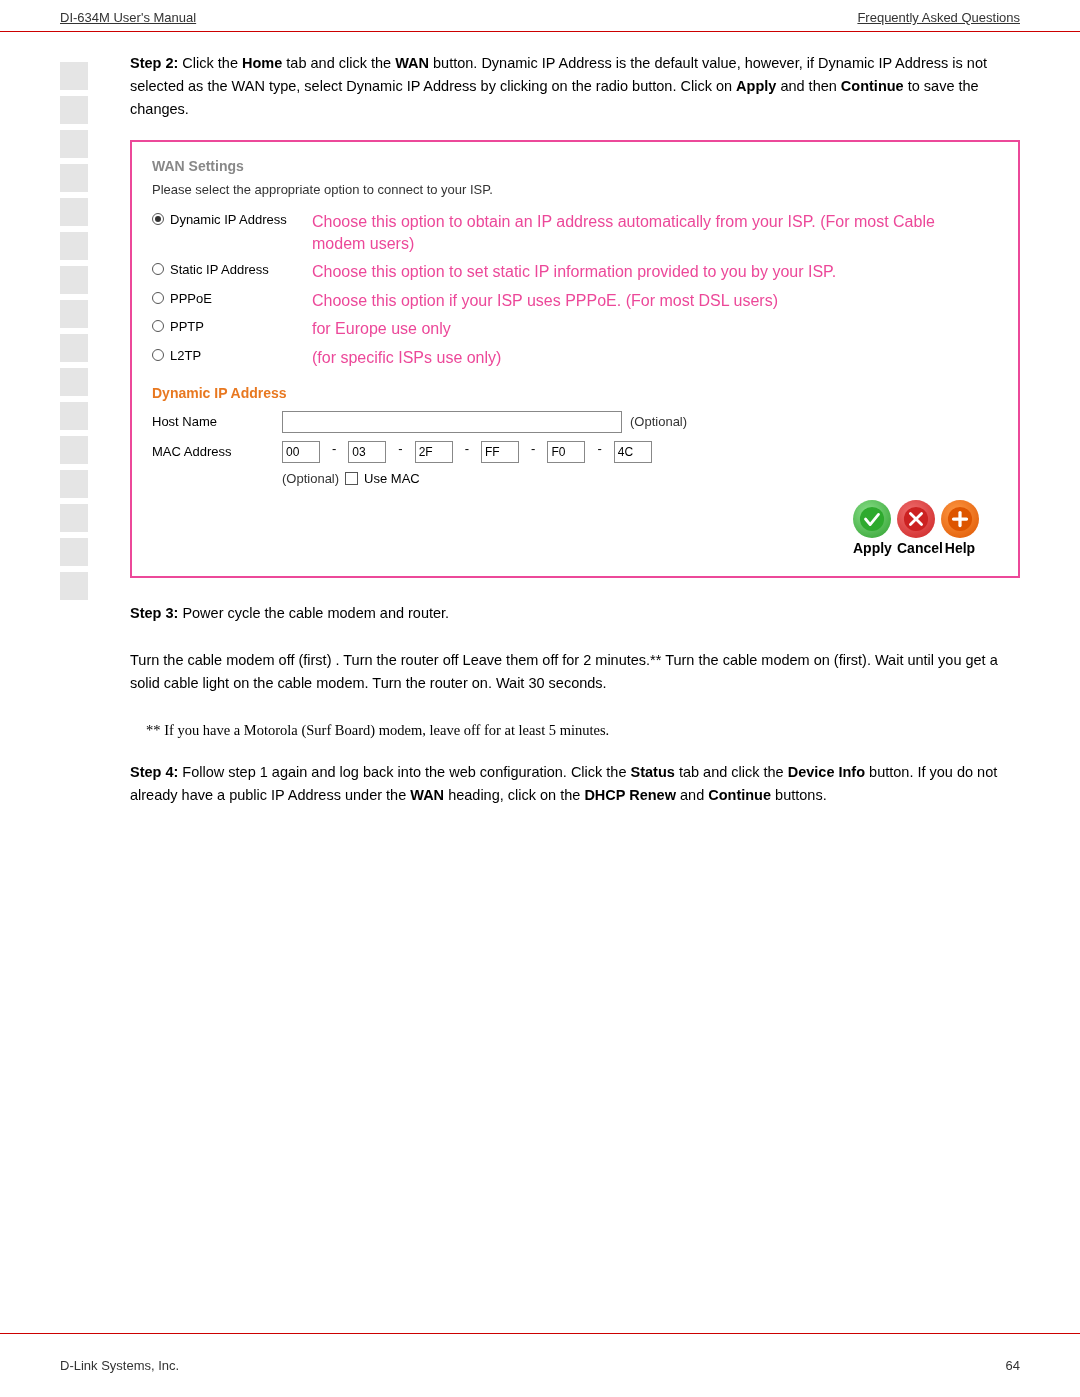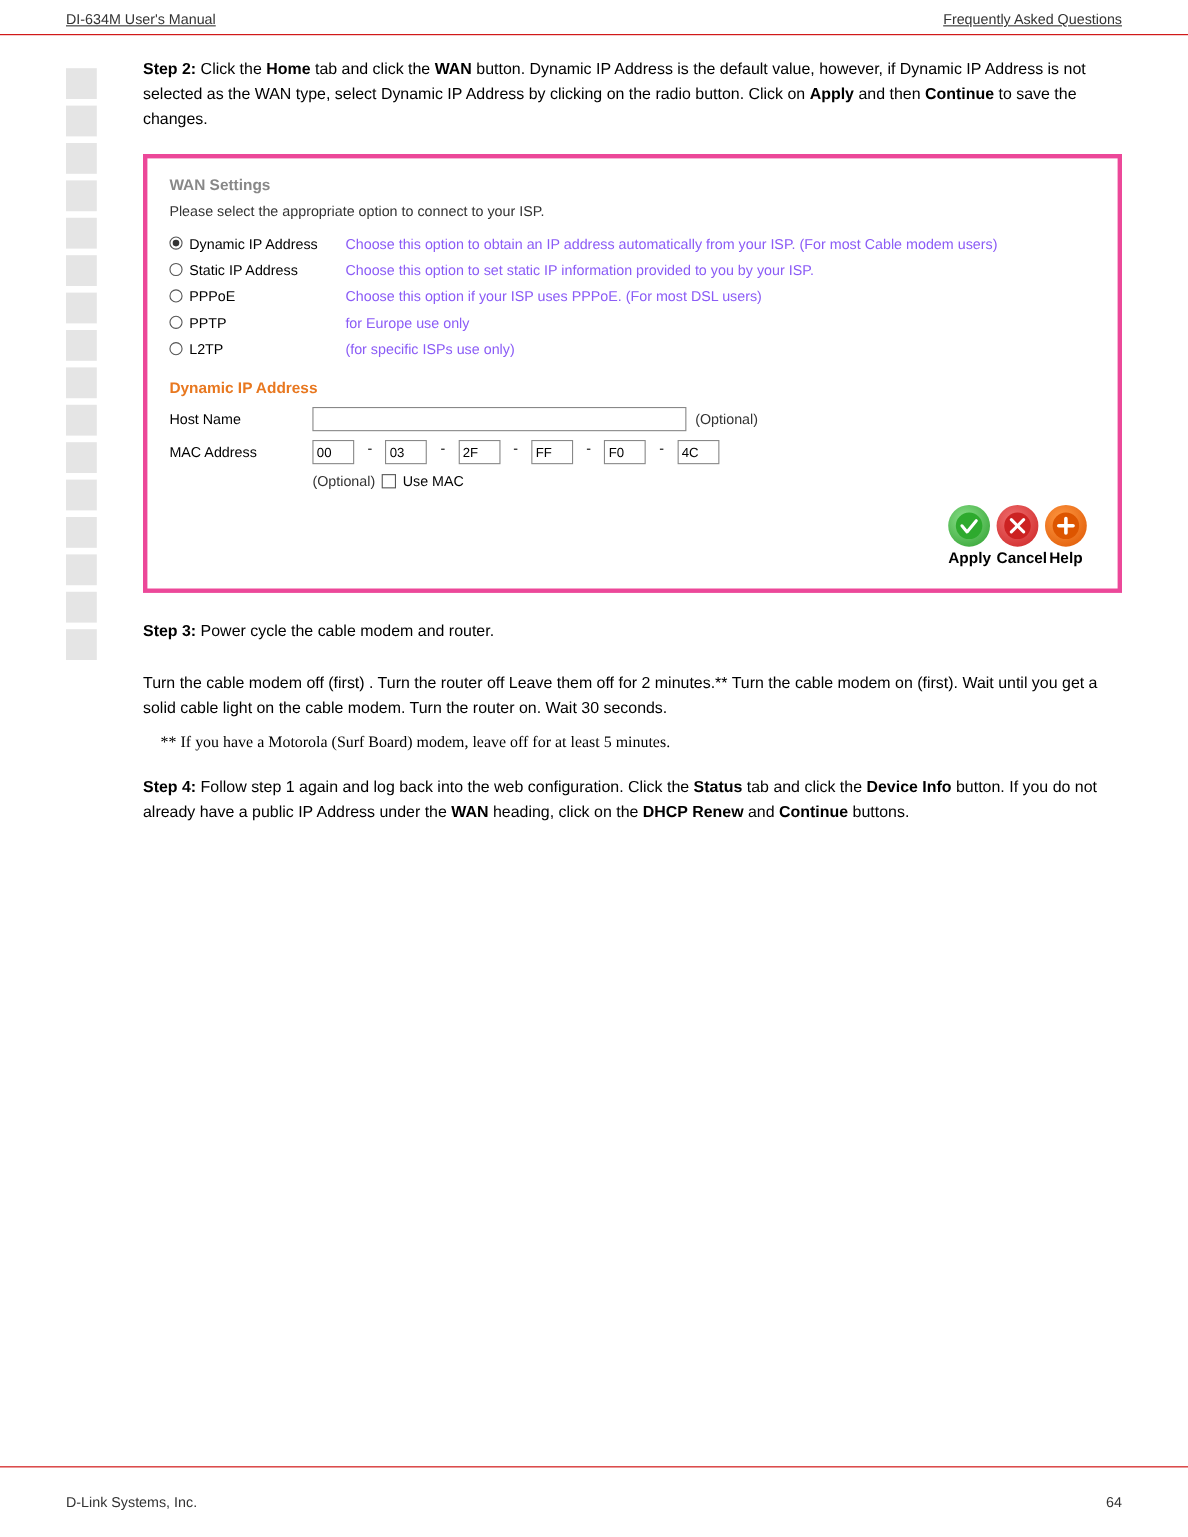--- a/index.html
+++ b/index.html
@@ -63,22 +63,22 @@
       font-size: 14.5px;
       line-height: 1.6;
       margin-bottom: 18px;
     }
 
     .step-label {
       font-weight: bold;
     }
 
     .wan-box {
-      border: 4px solid #ec4899;
-      padding: 16px 18px 20px 20px;
+      border: 2px solid #ec4899;
+      padding: 16px 29px 20px 20px;
       margin-bottom: 24px;
       background: #fff;
     }
 
     .wan-title {
       font-size: 14px;
       font-weight: bold;
       color: #888;
       margin-bottom: 8px;
     }
@@ -127,22 +127,22 @@
 
     .radio-circle.selected::after {
       content: '';
       width: 6px;
       height: 6px;
       border-radius: 50%;
       background: #333;
     }
 
     .wan-option-desc {
-      font-size: 13px;
-      color: #8b5cf6;
+      font-size: 16px;
+      color: #ec4899;
       line-height: 1.4;
       flex: 1;
     }
 
     .dynamic-ip-label {
       color: #e87820;
       font-weight: bold;
       font-size: 14px;
       margin-top: 8px;
       margin-bottom: 10px;
@@ -269,21 +269,21 @@
 
     .step3-text {
       font-size: 14.5px;
       line-height: 1.6;
       margin-bottom: 24px;
     }
 
     .step3-detail {
       font-size: 14.5px;
       line-height: 1.6;
-      margin-bottom: 8px;
+      margin-bottom: 24px;
     }
 
     .motorola-note {
       font-size: 14.5px;
       line-height: 1.6;
       margin-bottom: 18px;
       padding-left: 16px;
       font-family: Liberation Serif, serif;
     }
 

